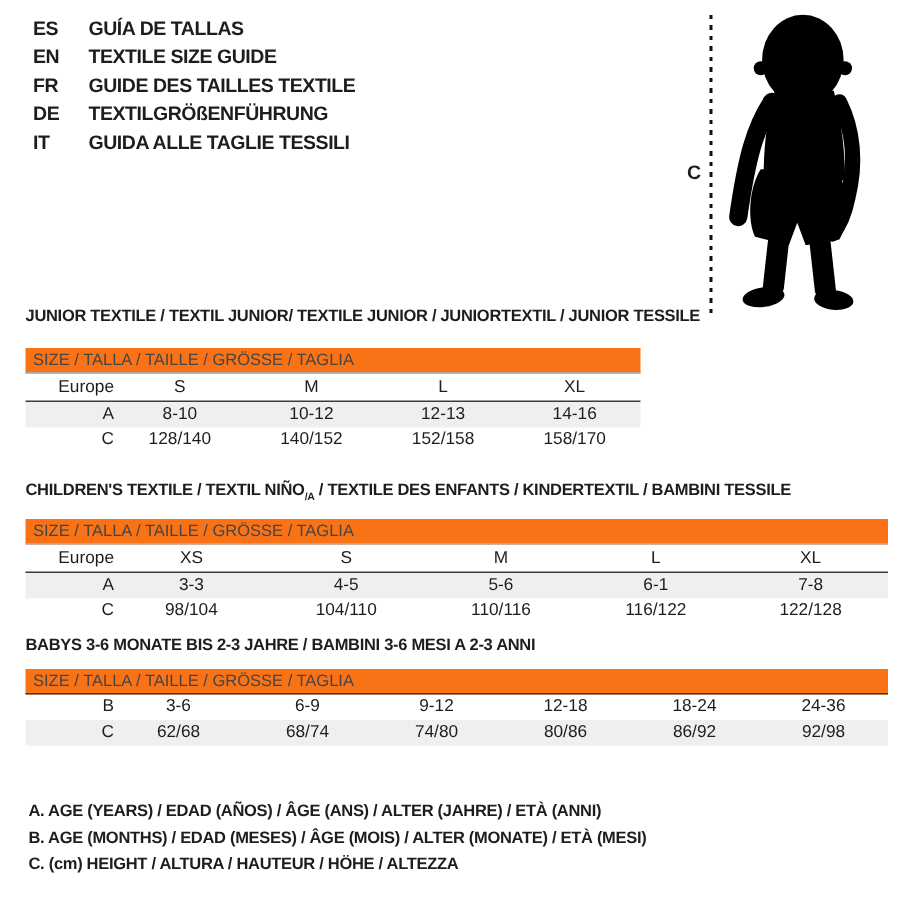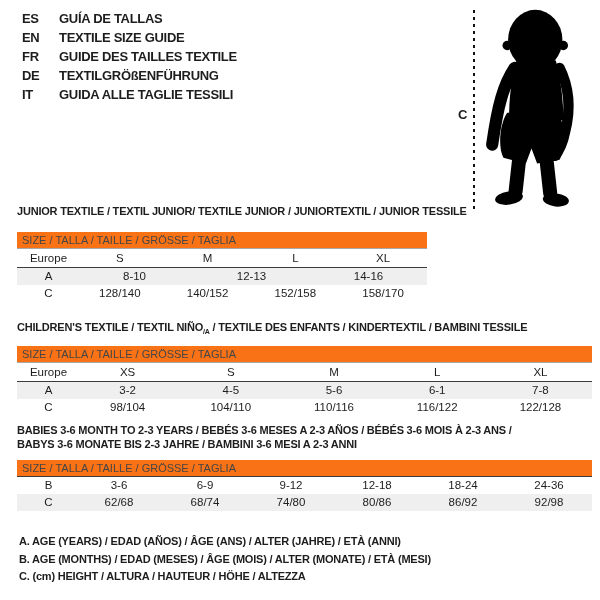--- a/index.html
+++ b/index.html
@@ -28,21 +28,21 @@
   .s2 .sec-title{margin-bottom:7px;}
   .s3 .sec-title{margin-bottom:9px;}
   .sub{font-size:7px;vertical-align:sub;}
   .size-bar{background:#f97316;color:#454545;font-size:11px;line-height:16px;height:16px;
     padding-left:5px;border-bottom:1px solid #a8a8a8;}
   .size-bar.bar-rule{border-bottom:1px solid #3c3c3c;}
   .trow{display:flex;line-height:17px;height:17px;font-size:11.5px;}
   .trow.hrow{height:18px;line-height:18px;border-bottom:1px solid #3c3c3c;}
   .trow.shaded{background:#efefef;}
   .cell{flex:1;text-align:center;}
-  .cell.label{flex:0 0 55px;text-align:center;padding-left:4px;}
+  .cell.label{flex:0 0 55px;text-align:right;padding-left:4px;}
   
   .footnotes{position:absolute;top:533px;left:19px;}
   .footnote{font-weight:700;font-size:11px;letter-spacing:-0.2px;line-height:17.5px;white-space:nowrap;}
 </style>
 </head>
 <body>
 
 <div class="lang-block" id="lang-block">
     <div class="lang-row">
       <span class="lang-code">ES</span>
@@ -101,20 +101,21 @@
     <div class="trow hrow">
       <div class="cell label">Europe</div>
       <div class="cell">S</div>
       <div class="cell">M</div>
       <div class="cell">L</div>
       <div class="cell">XL</div>
     </div>
     <div class="trow shaded">
       <div class="cell label">A</div>
       <div class="cell">8-10</div>
+      <div class="cell">10-12</div>
       <div class="cell">12-13</div>
       <div class="cell">14-16</div>
     </div>
     <div class="trow">
       <div class="cell label">C</div>
       <div class="cell">128/140</div>
       <div class="cell">140/152</div>
       <div class="cell">152/158</div>
       <div class="cell">158/170</div>
     </div>
@@ -127,38 +128,37 @@
     <div class="trow hrow">
       <div class="cell label">Europe</div>
       <div class="cell">XS</div>
       <div class="cell">S</div>
       <div class="cell">M</div>
       <div class="cell">L</div>
       <div class="cell">XL</div>
     </div>
     <div class="trow shaded">
       <div class="cell label">A</div>
-      <div class="cell">3-2</div>
+      <div class="cell">3-3</div>
       <div class="cell">4-5</div>
       <div class="cell">5-6</div>
       <div class="cell">6-1</div>
       <div class="cell">7-8</div>
     </div>
     <div class="trow">
       <div class="cell label">C</div>
       <div class="cell">98/104</div>
       <div class="cell">104/110</div>
       <div class="cell">110/116</div>
       <div class="cell">116/122</div>
       <div class="cell">122/128</div>
     </div>
   </section>
 <section class="section s3">
     <div class="sec-title">
-      <div class="title-line"><span>BABIES 3-6 MONTH TO 2-3 YEARS / BEBÉS 3-6 MESES A 2-3 AÑOS / BÉBÉS 3-6 MOIS À 2-3 ANS /</span></div>
       <div class="title-line"><span>BABYS 3-6 MONATE BIS 2-3 JAHRE / BAMBINI 3-6 MESI A 2-3 ANNI</span></div>
     </div>
     <div class="size-bar bar-rule">SIZE / TALLA / TAILLE / GRÖSSE / TAGLIA</div>
     <div class="trow">
       <div class="cell label">B</div>
       <div class="cell">3-6</div>
       <div class="cell">6-9</div>
       <div class="cell">9-12</div>
       <div class="cell">12-18</div>
       <div class="cell">18-24</div>

